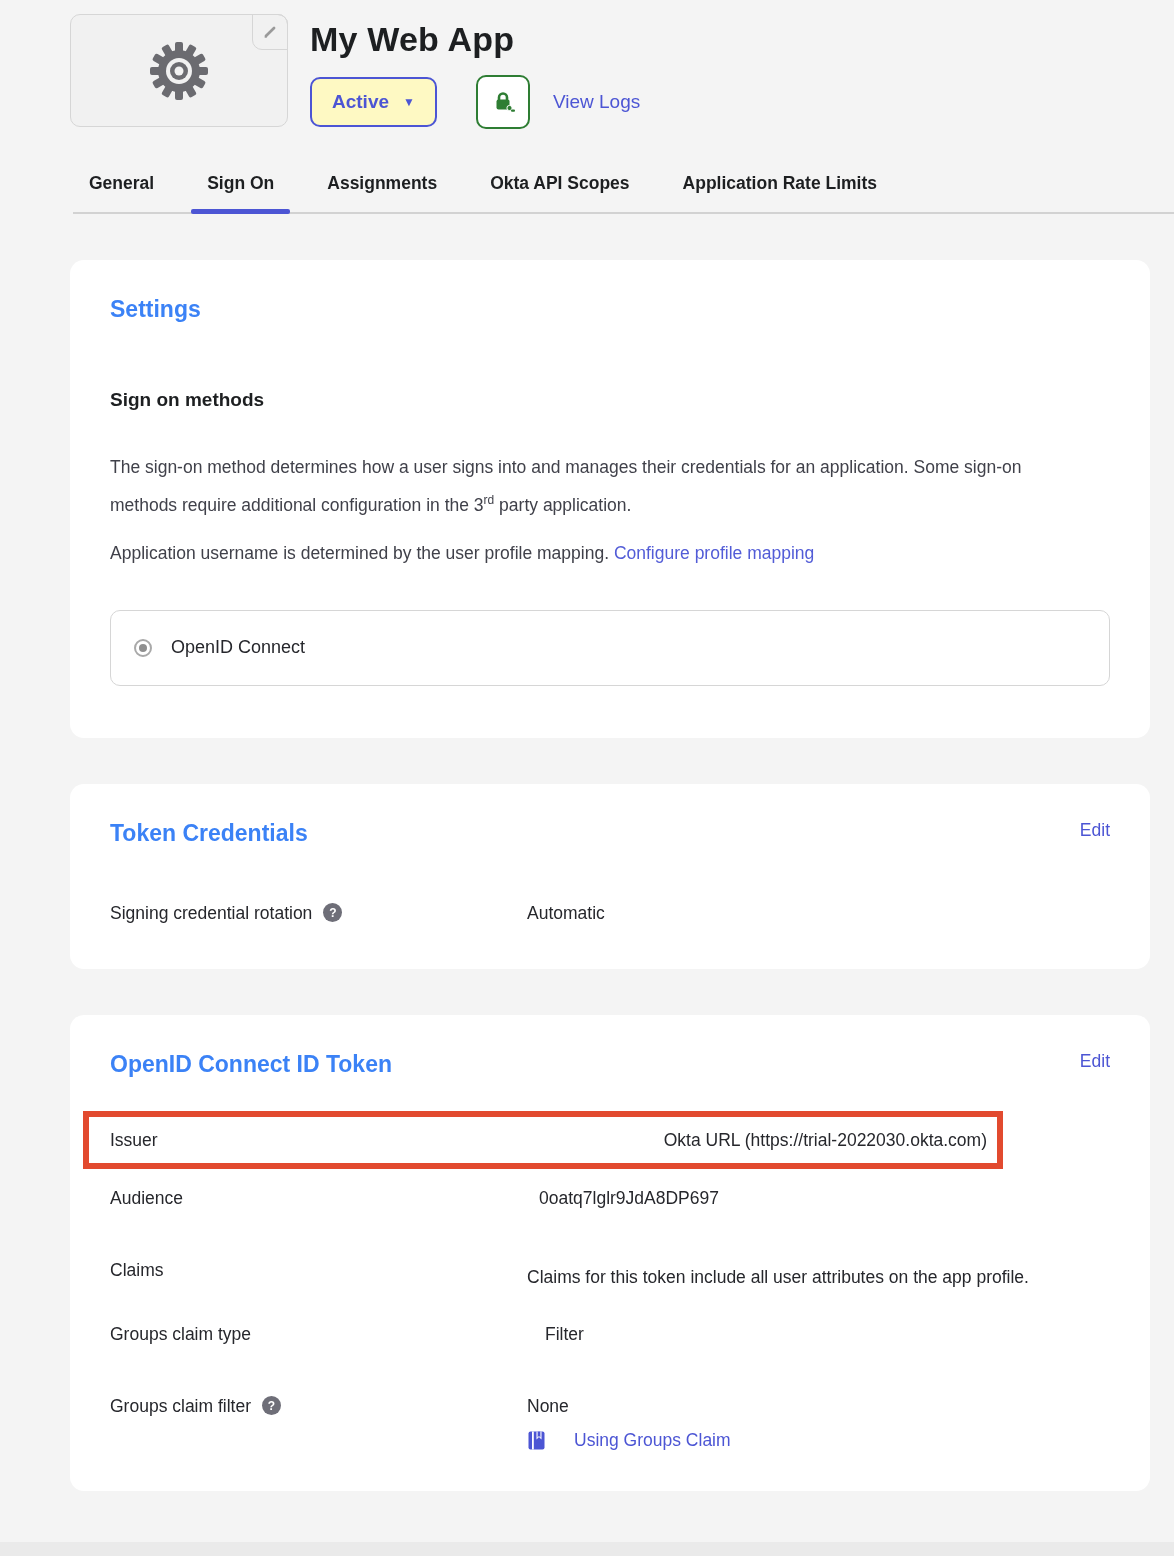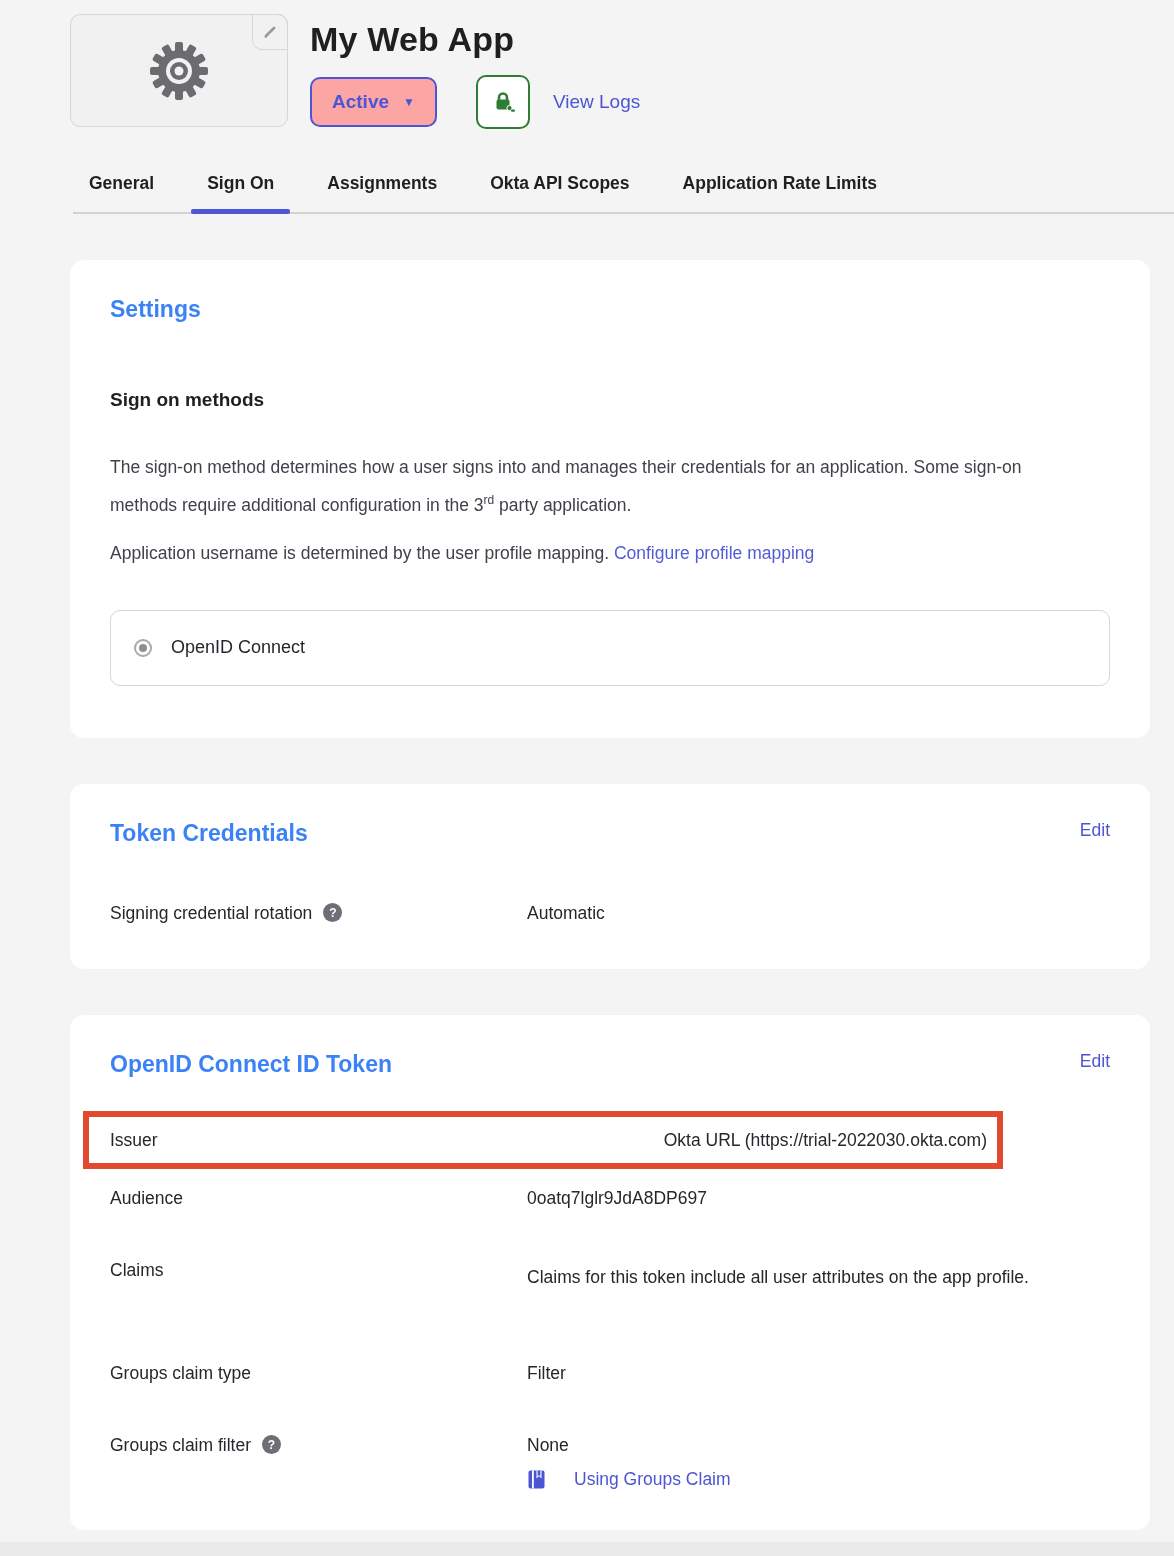--- a/index.html
+++ b/index.html
@@ -23,21 +23,21 @@
   .icon-edit-btn {
     position:absolute; top:-1px; right:-1px; width:36px; height:36px;
     border:1px solid #d6d6d6; border-radius:0 10px 0 10px;
     background:transparent; display:flex; align-items:center; justify-content:center;
     cursor:pointer;
   }
   .header-right { margin-left:22px; padding-top:6px; }
   .app-title { font-size:34px; font-weight:700; letter-spacing:.2px; }
   .header-buttons { display:flex; align-items:center; margin-top:16px; }
   .status-btn {
-    height:50px; padding:0 20px; background:#fca5a5;
+    height:50px; padding:0 20px; background:#fef9c3;
     border:2px solid #4c55d4; border-radius:10px;
     color:#4c55d4; font-size:19px; font-weight:700;
     display:flex; align-items:center; gap:14px; cursor:pointer;
     font-family:"Liberation Sans", sans-serif;
   }
   .caret { font-size:12px; }
   .logs-btn {
     width:54px; height:54px; margin-left:39px; background:#fff;
     border:2px solid #2e7d33; border-radius:10px;
     display:flex; align-items:center; justify-content:center; cursor:pointer;
@@ -94,23 +94,23 @@
     font-size:12px; font-weight:700; display:inline-flex; align-items:center; justify-content:center;
     cursor:pointer; flex:none;
   }
   .tc-row { margin-top:54px;justify-content:flex-end; }
 
   .issuer-highlight {
     margin:33px 0 0 -27px; width:920px;
     border:6px solid #e24a2f; padding:11px 0 11px 21px;
     display:flex; align-items:center;
   }
-  .row-audience { margin-top:17px; }
+  .row-audience { margin-top:17px;gap:12px; }
   .row-claims { margin-top:48px;justify-content:flex-end; }
-  .row-groups-type { margin-top:65px; }
+  .row-groups-type { margin-top:26px;gap:18px; }
   .row-groups-filter { margin-top:48px; }
   .groups-claim-link-row {
     margin:12px 0 0 417px; display:flex; align-items:flex-end; gap:28px;
     font-size:17.5px;
   }
   .groups-claim-link { color:#4c55d4; text-decoration:none; cursor:pointer; }
 
   .bottom-band {
     position:absolute; left:0; bottom:0; width:1174px; height:14px; background:#eaeaea;
   }

